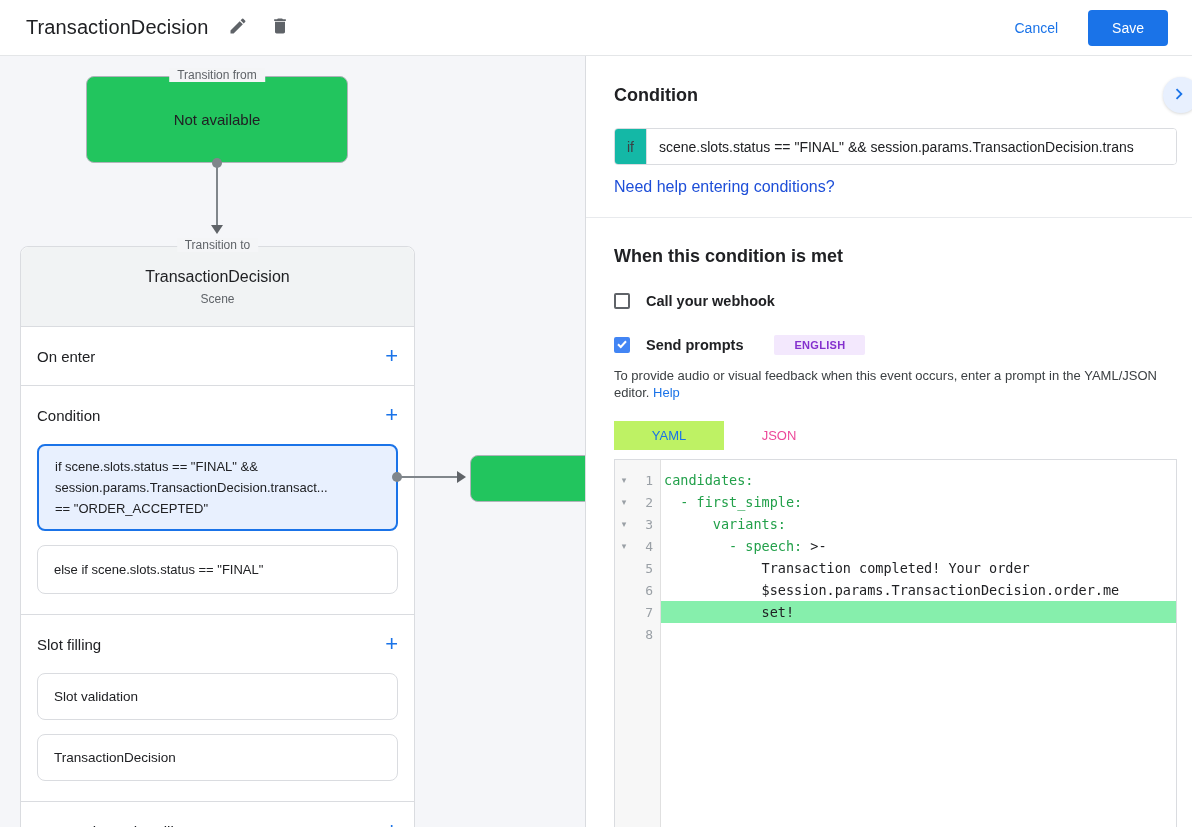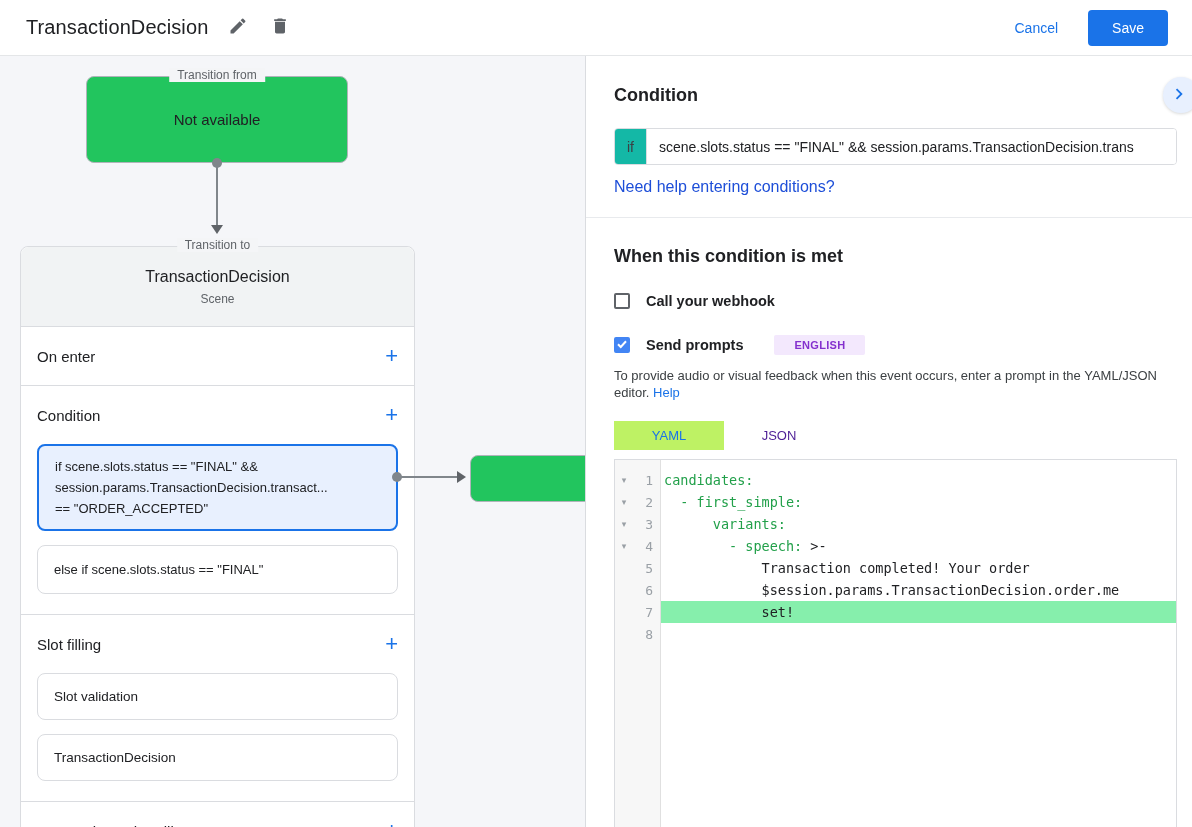--- a/index.html
+++ b/index.html
@@ -84,21 +84,21 @@
   .checkbox.checked { background:#4285f4; border-color:#4285f4; display:flex; align-items:center; justify-content:center; }
   .checkbox.checked svg { stroke:#fff; }
   .check-label { font-size:14.5px; font-weight:700; color:#202124; cursor:pointer; }
   .lang-badge { background:#f3e8fd; color:#8430ce; font-size:11px; font-weight:700; letter-spacing:.3px;
     padding:4px 20px; border-radius:2px; margin-left:15px; }
   .desc { font-size:13px; color:#3c4043; line-height:17px; margin-top:12px; max-width:560px; }
   .desc a { color:#1a73e8; text-decoration:none; }
 
   .tabs { display:flex; margin-top:20px; }
   .tab { width:110px; height:29px; display:flex; align-items:center; justify-content:center;
-    font-size:13px; font-weight:500; color:#4c1d95; cursor:pointer; }
+    font-size:13px; font-weight:500; color:#ec4899; cursor:pointer; }
   .tab.active { background:#bef264; color:#1a73e8; }
 
   
   .editor { margin:9px 15px 0 0; border:1px solid #dadce0; height:400px; display:flex; overflow:hidden; }
   .gutter { width:46px; flex:none; background:#f7f7f7; border-right:1px solid #e0e0e0; padding-top:9px; }
   .gutter-line { height:22px; display:flex; align-items:center; }
   .fold { width:18px; text-align:center; font-size:9px; color:#9aa0a6; cursor:pointer; }
   .lnum { flex:1; text-align:right; padding-right:7px; font-family:"DejaVu Sans Mono",monospace;
     font-size:13px; color:#9aa0a6; }
   .code { flex:1; padding-top:9px; overflow:hidden; }

